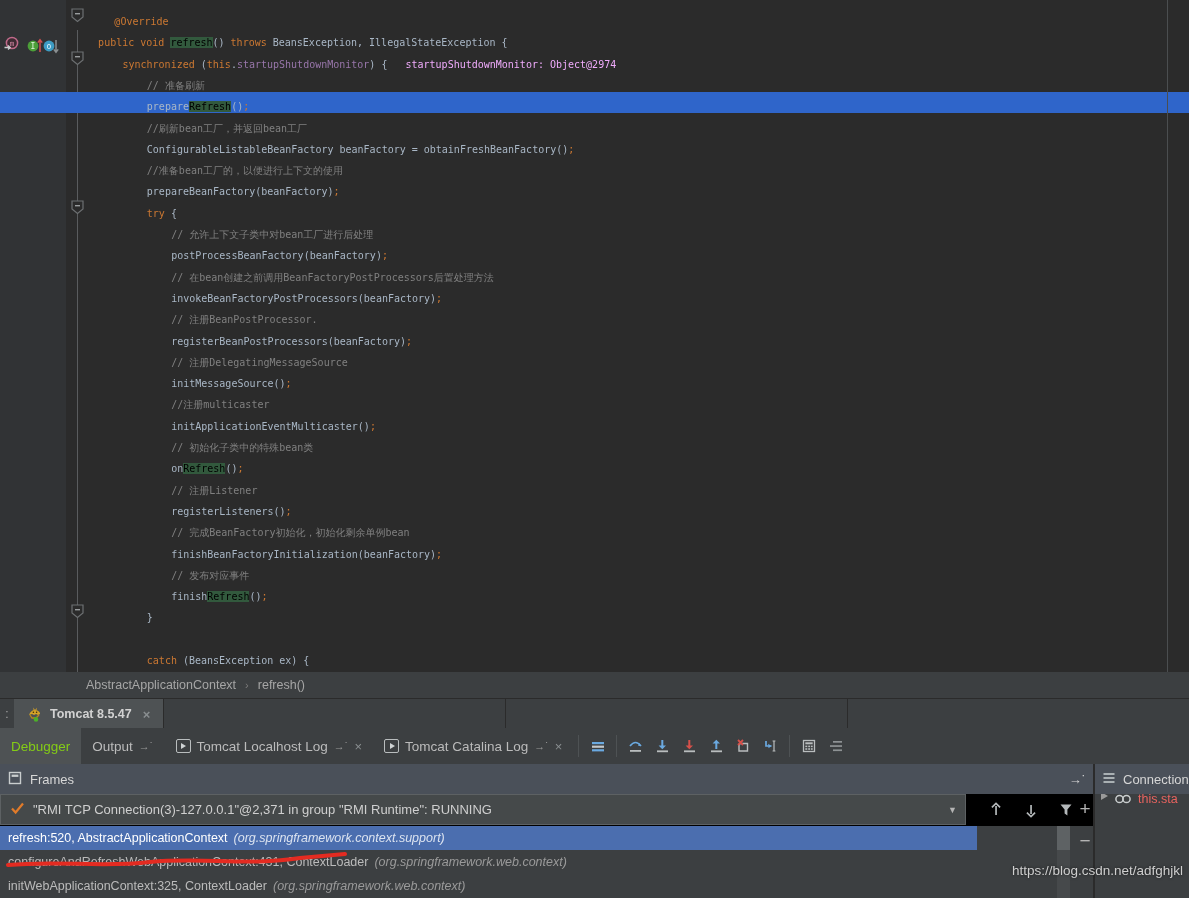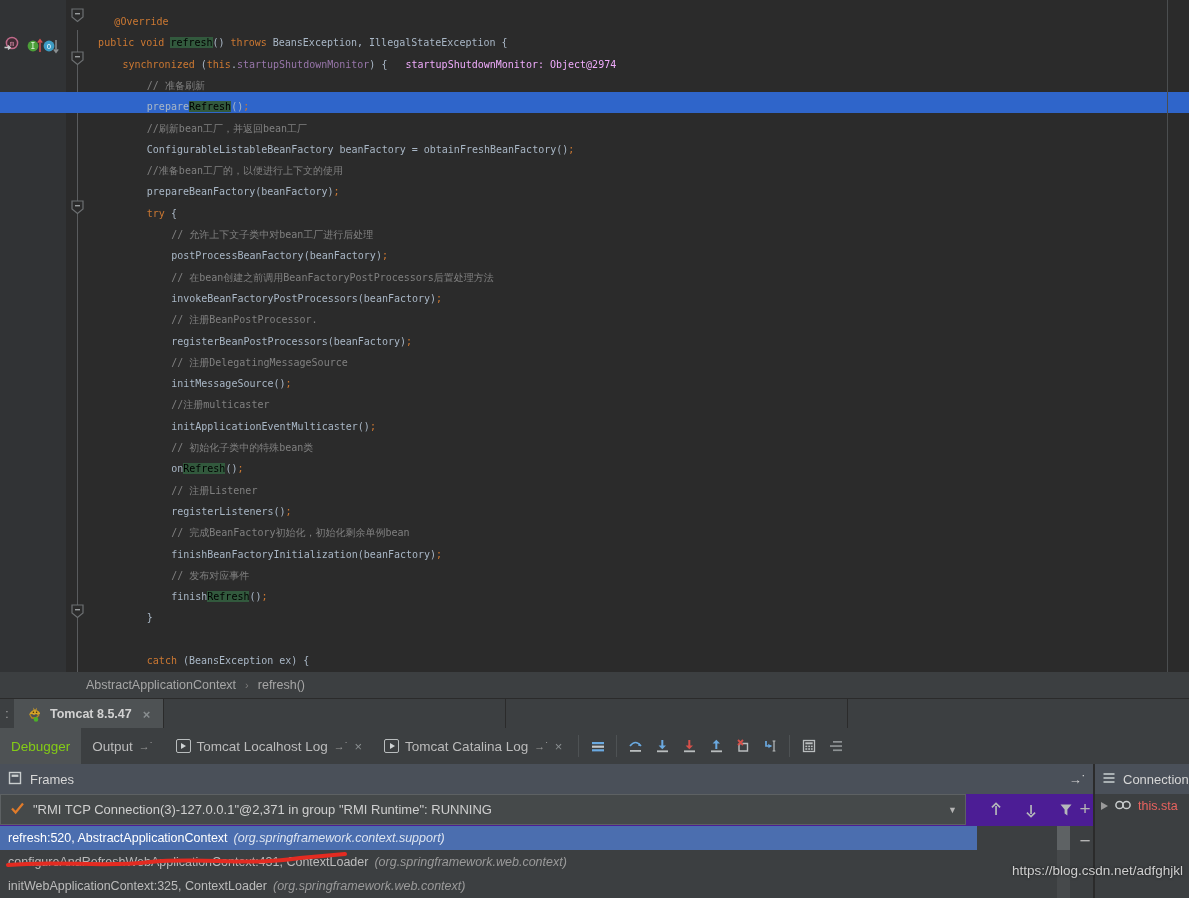--- a/index.html
+++ b/index.html
@@ -91,21 +91,21 @@
   .playico i{
     width:0;height:0;border-left:5px solid #cfd3d4;
     border-top:3.5px solid transparent;border-bottom:3.5px solid transparent;
     display:block;margin-left:1px;
   }
   .vsep{width:1px;height:22px;background:#4e5254;margin:0 5px;}
   .tbtn{width:27px;height:27px;display:flex;align-items:center;justify-content:center;}
   
   #lower{position:absolute;left:0;top:764px;width:1189px;height:134px;}
   #framespane{
-    position:absolute;left:0;top:0;width:1093px;height:134px;background:#4c1d95;
+    position:absolute;left:0;top:0;width:1093px;height:134px;background:#000000;
   }
   #framestitle{
     position:absolute;left:0;top:0;width:1093px;height:30px;
     display:flex;align-items:center;gap:8px;padding-left:8px;box-sizing:border-box;
     background:#4a5059;color:#d6d6d6;font-size:13px;
   }
   #framestitle .right{margin-left:auto;display:flex;align-items:center;padding-right:7px;}
   #threadrow{
     position:absolute;left:0;top:30px;width:966px;height:31px;
     background:#45494a;display:flex;align-items:center;gap:8px;padding-left:9px;
@@ -136,21 +136,21 @@
   }
   #varspane{
     position:absolute;left:1095px;top:0;width:94px;height:134px;background:#3c3f41;
   }
   #varstitle{
     position:absolute;left:0;top:0;width:94px;height:30px;background:#4a5059;
     display:flex;align-items:center;gap:7px;padding-left:7px;box-sizing:border-box;
     color:#d6d6d6;font-size:13px;
   }
   .vrow{
-    height:28px;display:flex;align-items:center;gap:6px;padding-left:6px;
+    height:28px;display:flex;gap:6px;padding-left:6px;
     box-sizing:border-box;font-size:12.5px;color:#e8635f;white-space:nowrap;
   }
   .tri{
     width:0;height:0;border-left:7px solid #9a9a9a;
     border-top:4.5px solid transparent;border-bottom:4.5px solid transparent;
   }
   #plusminus{
     position:absolute;left:1075px;top:30px;width:20px;height:104px;
     display:flex;flex-direction:column;align-items:center;padding-top:4px;
     box-sizing:border-box;color:#b4b4b4;font-size:19px;gap:10px;

